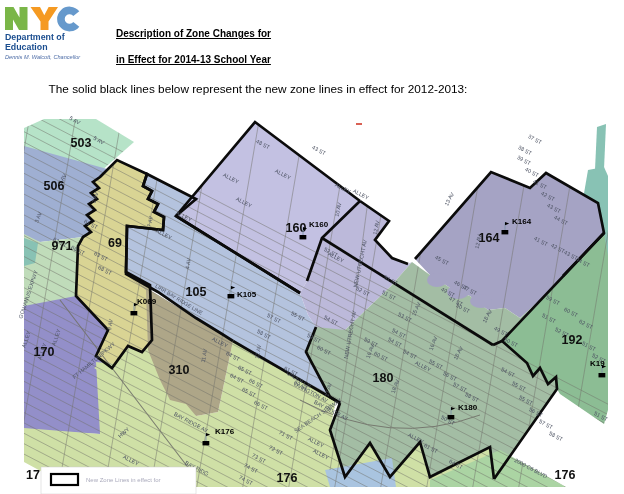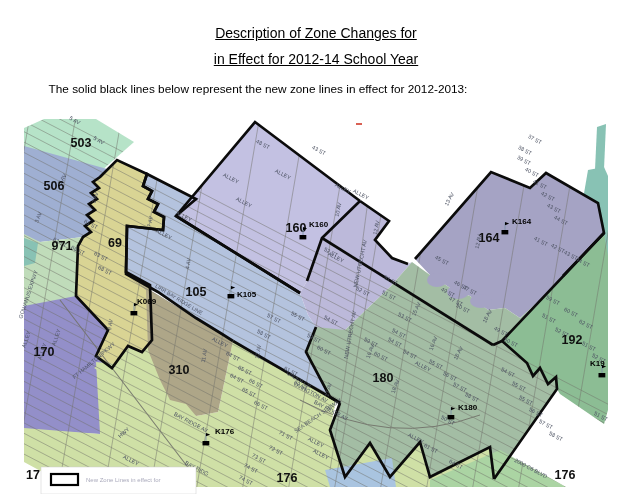--- a/index.html
+++ b/index.html
@@ -1,19 +1,19 @@
 <!DOCTYPE html>
 <html><head><meta charset="utf-8">
 <style>
 html,body{margin:0;padding:0;background:#fff;width:624px;height:494px;overflow:hidden;
 font-family:"Liberation Sans", sans-serif;}
 #page{position:relative;width:624px;height:494px;background:#fff;}
 #logo{position:absolute;left:5px;top:3px;}
-#title{position:absolute;left:116px;top:27px;width:400px;text-align:center;
-font-size:14px;font-weight:normal;color:#000;line-height:13px;}
+#title{position:absolute;left:116px;top:27px;width:400px;text-align:left;
+font-size:10px;font-weight:bold;color:#000;line-height:13px;}
 #title span{text-decoration:underline;}
 #subtitle{position:absolute;left:0;top:82px;width:516px;text-align:center;
 font-size:11.8px;color:#000;}
 #map{position:absolute;left:0;top:0;}
 </style></head>
 <body>
 <div id="page">
 <div id="map"><svg width="624" height="494" viewBox="0 0 624 494" font-family="Liberation Sans, sans-serif">
 <defs>
 <clipPath id="mapclip">
@@ -322,16 +322,26 @@
           <path d="M602,365 l4.2,1.6 l-4.2,1.6 z" fill="#000"></path>
           <rect x="598.5" y="373" width="6.8" height="4.4" fill="#000"></rect>
           <text x="590" y="366" font-size="8" font-weight="bold" fill="#000">K19</text>
         </g>
 <g>
 <rect x="41" y="467" width="155" height="27" fill="#fff" stroke="#ccc" stroke-width="0.5"></rect>
 <rect x="51" y="474" width="27" height="11" fill="#fff" stroke="#000" stroke-width="2.2"></rect>
 <text x="86" y="482" font-size="6" fill="#aaaabc">New Zone Lines in effect for</text>
 </g>
 </svg></div>
+<div id="logo"><svg width="110" height="62" viewBox="0 0 110 62">
+<g font-family="Liberation Sans, sans-serif">
+<path d="M0,27 V4 h8.5 l6,10.5 V4 h8 v23 h-8.5 l-6,-10.5 V27 z" fill="#7ab648"></path>
+<path d="M25.5,4 h9.5 l4.3,8.2 L43.6,4 h9.4 l-9.5,14.5 V27 h-8 v-8.5 z" fill="#f59a22"></path>
+<path d="M71.3,21.3 A8.6,8.6 0 1 1 71.3,10.7" fill="none" stroke="#6699cc" stroke-width="7.6"></path>
+<text x="0" y="36.5" font-size="8.8" font-weight="bold" fill="#1a4d8f">Department of</text>
+<text x="0" y="46.5" font-size="8.8" font-weight="bold" fill="#1a4d8f">Education</text>
+<text x="0" y="56" font-size="5.6" font-style="italic" fill="#4a6aa5">Dennis M. Walcott, Chancellor</text>
+</g>
+</svg></div>
 <div id="title"><span>Description of Zone Changes for</span><br>
 <br>
-<span>in Effect for 2012-14 School Year</span></div>
+<span>in Effect for 2014-13 School Year</span></div>
 <div id="subtitle">The solid black lines below represent the new zone lines in effect for 2012-2013:</div>
 </div>
 </body></html>

